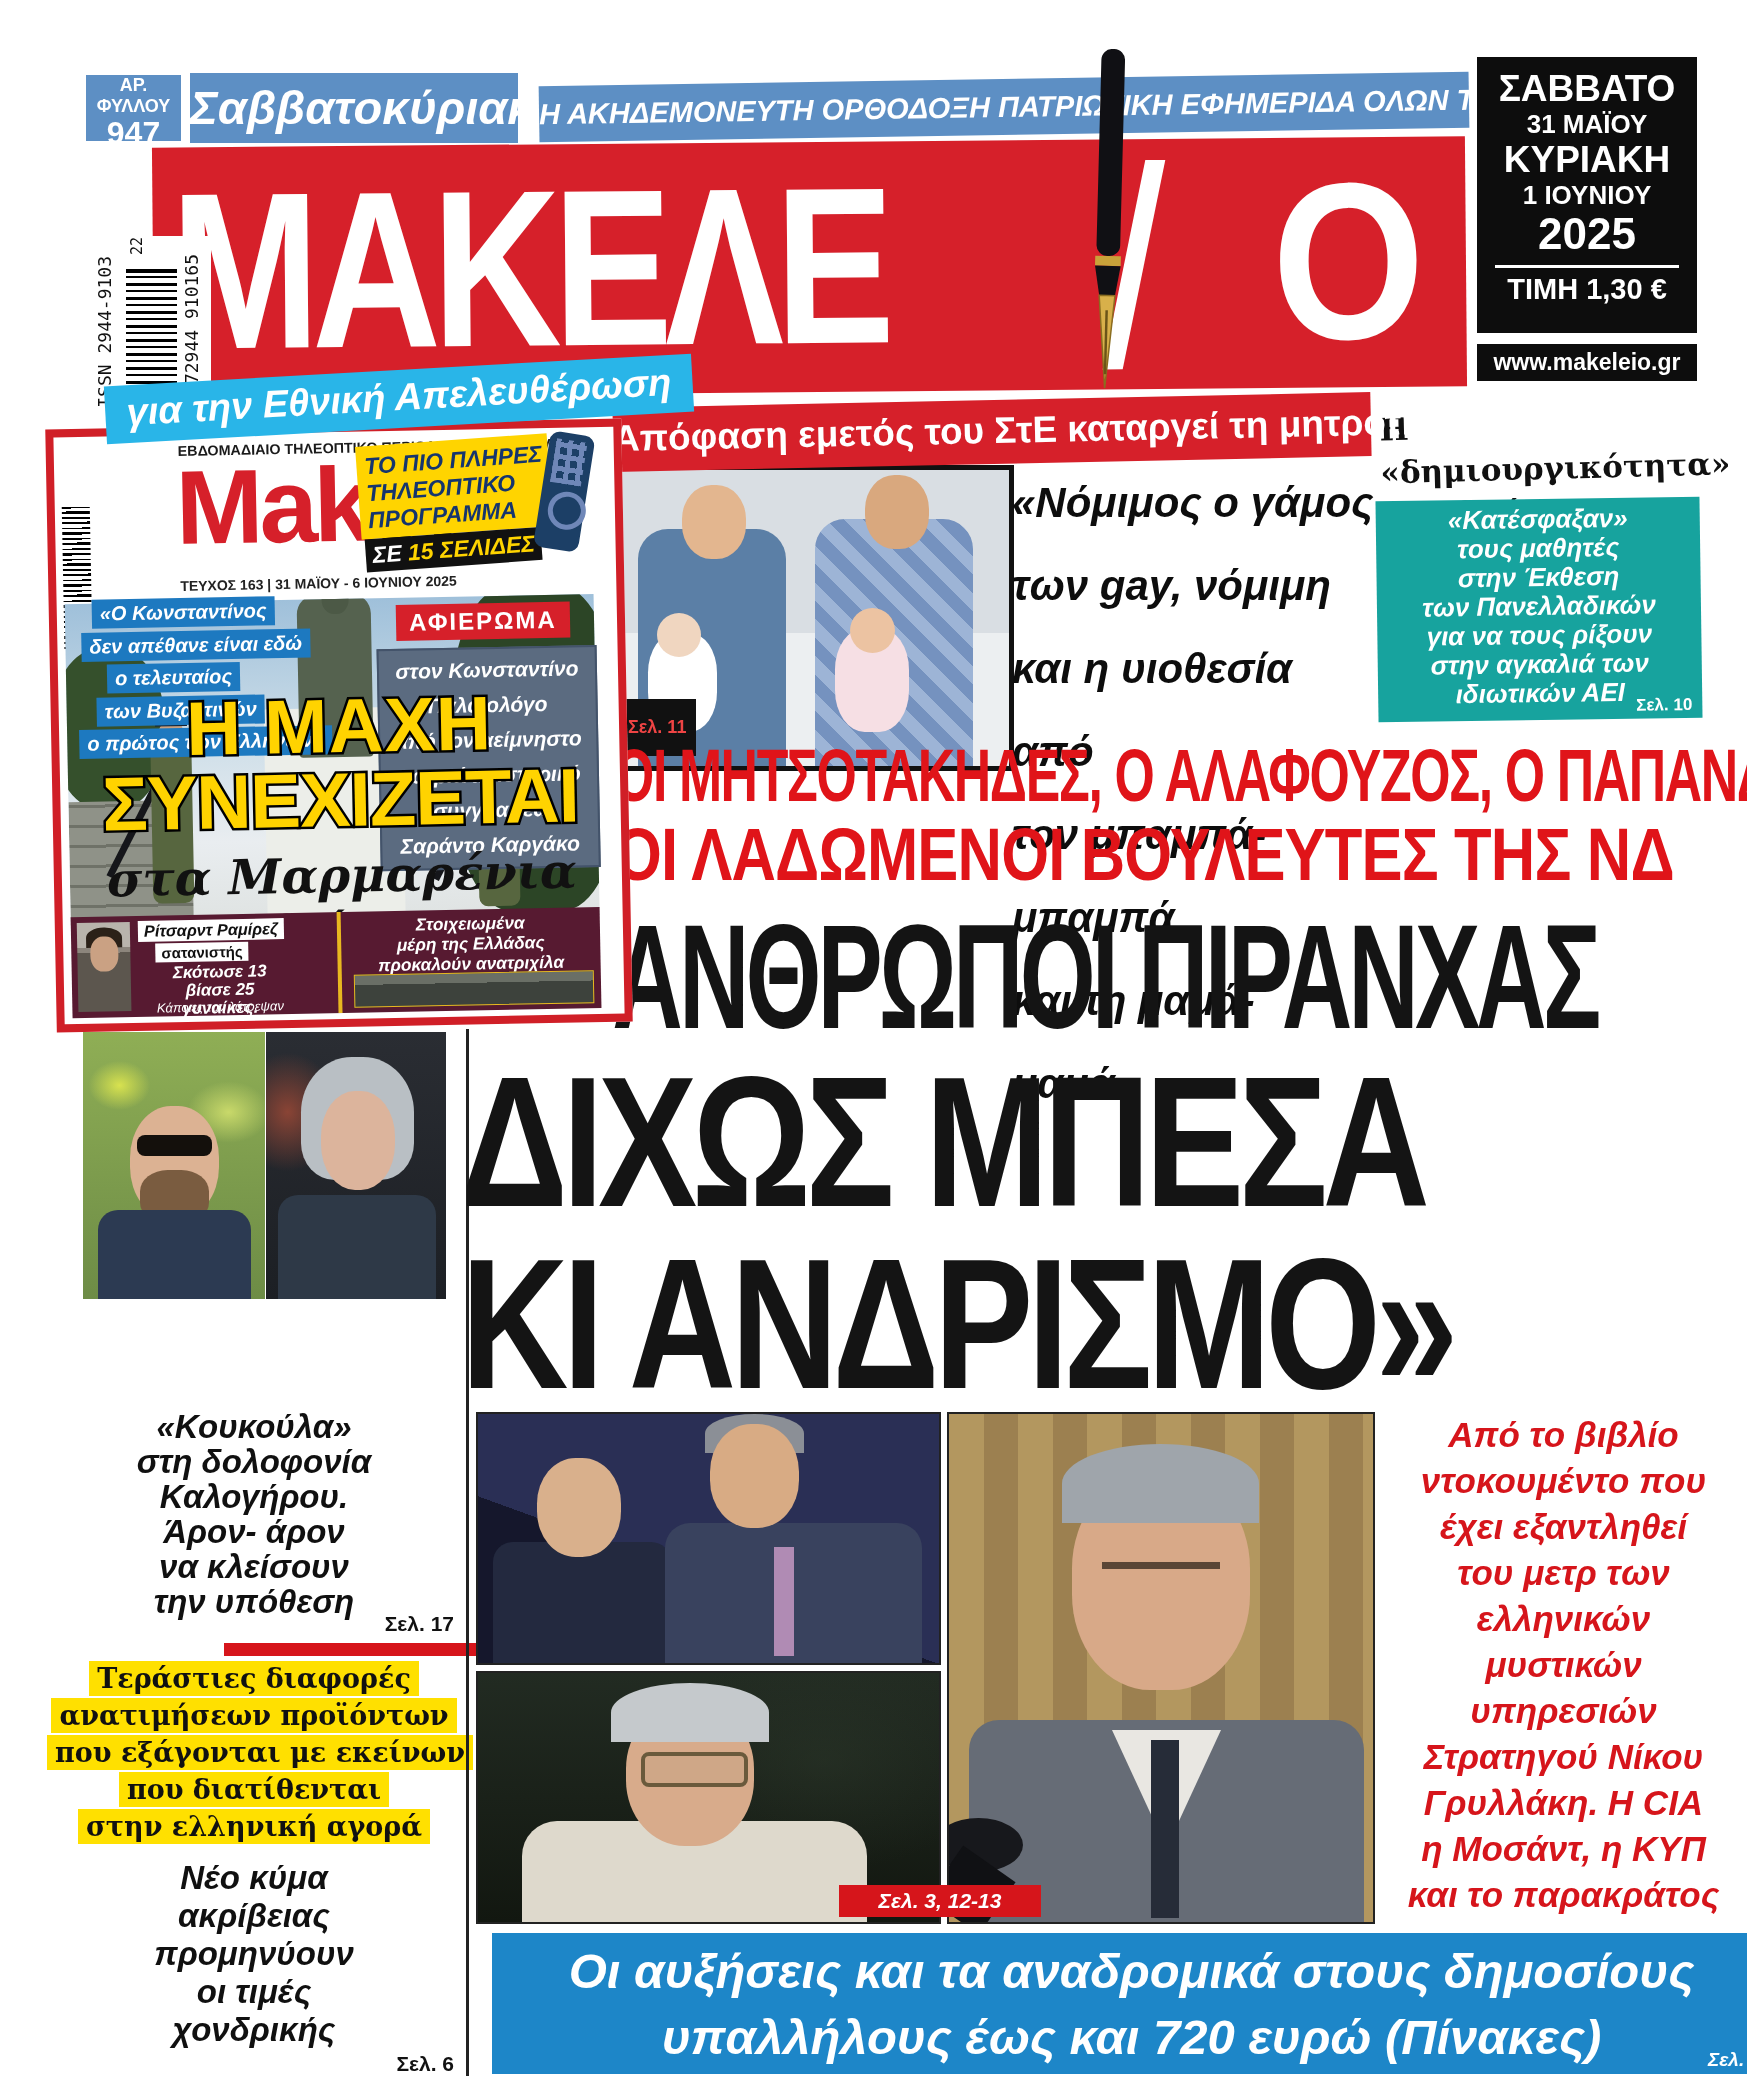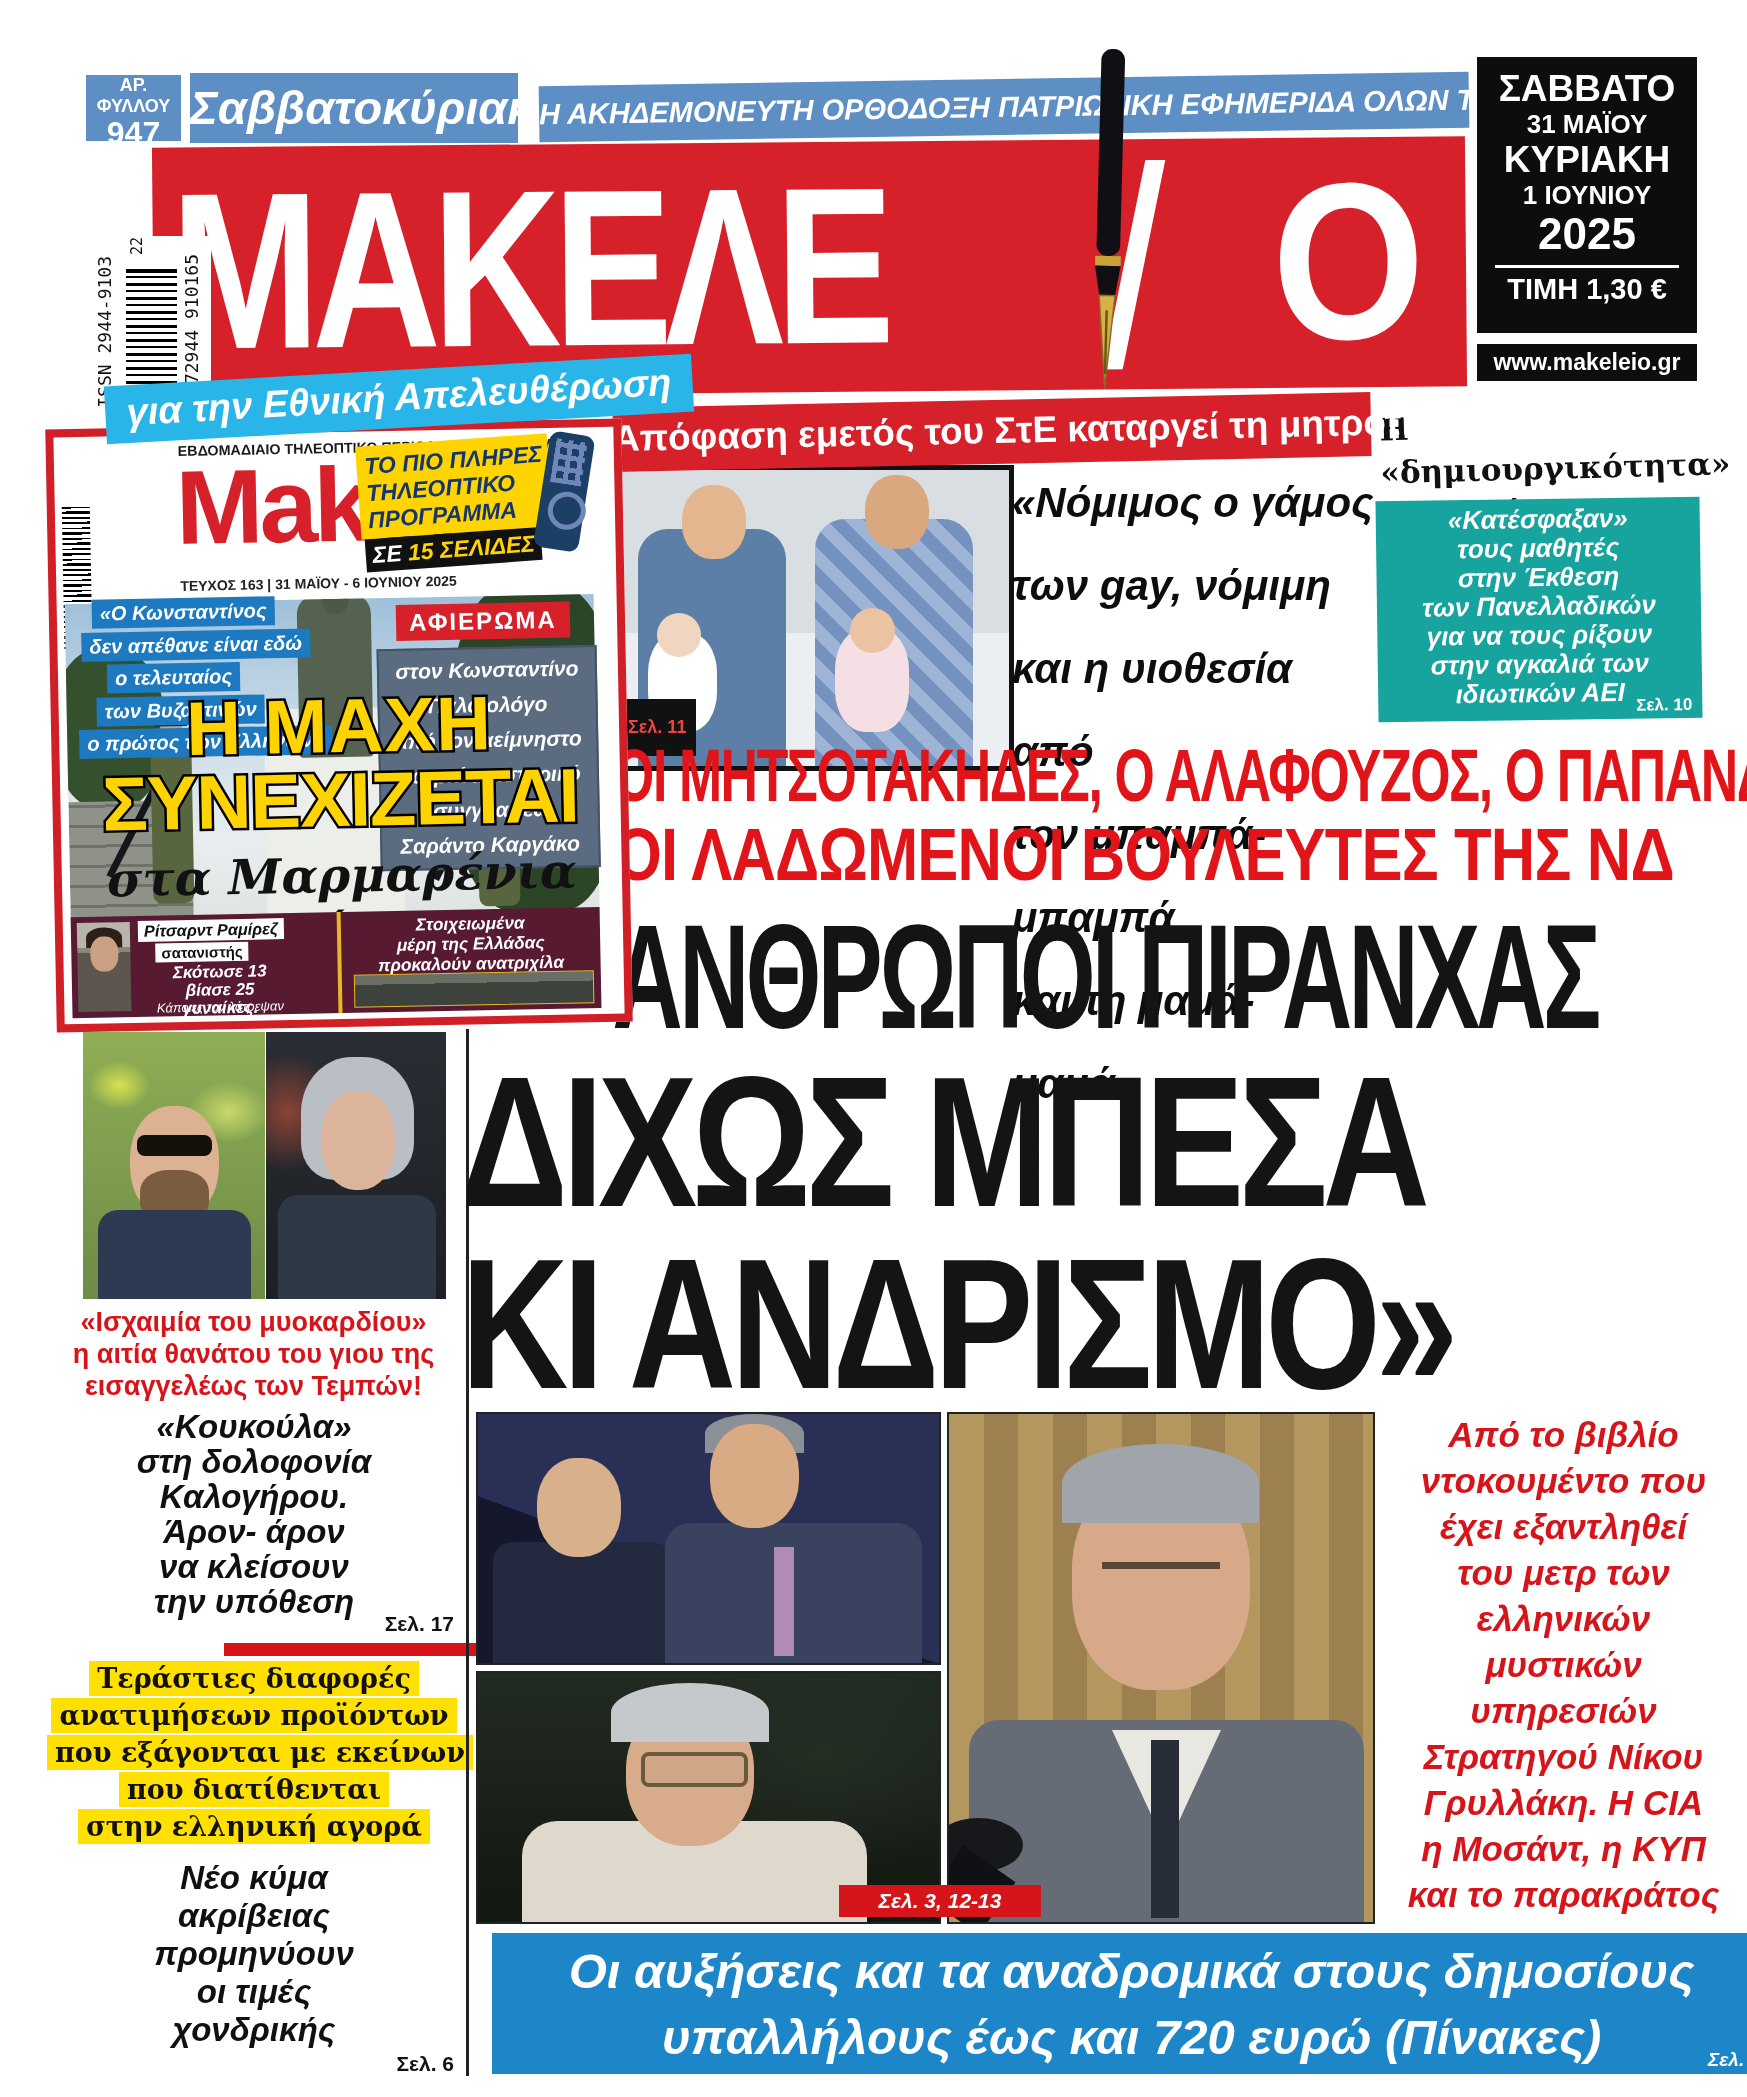--- a/index.html
+++ b/index.html
@@ -357,23 +357,20 @@
     <div class="face"></div>
     <div class="beard"></div>
     <div class="shades"></div>
     <div class="shirt"></div>
   </div>
   <div class="ab" id="lcWoman">
     <div class="hair"></div>
     <div class="face"></div>
     <div class="coat"></div>
   </div>
-  <div class="ab ctr pre" id="lcRed">«Ισχαιμία του μυοκαρδίου»
-η αιτία θανάτου του γιου της
-εισαγγελέως των Τεμπών!</div>
   <div class="ab ctr pre" id="lcKouk">«Κουκούλα»
 στη δολοφονία
 Καλογήρου.
 Άρον- άρον
 να κλείσουν
 την υπόθεση</div>
   <div class="ab" id="lcKoukPage">Σελ. 17</div>
   <div class="ab" id="lcDivider"></div>
   <div class="ab" id="lcYellow">
     <div class="ychip">Τεράστιες διαφορές</div>

